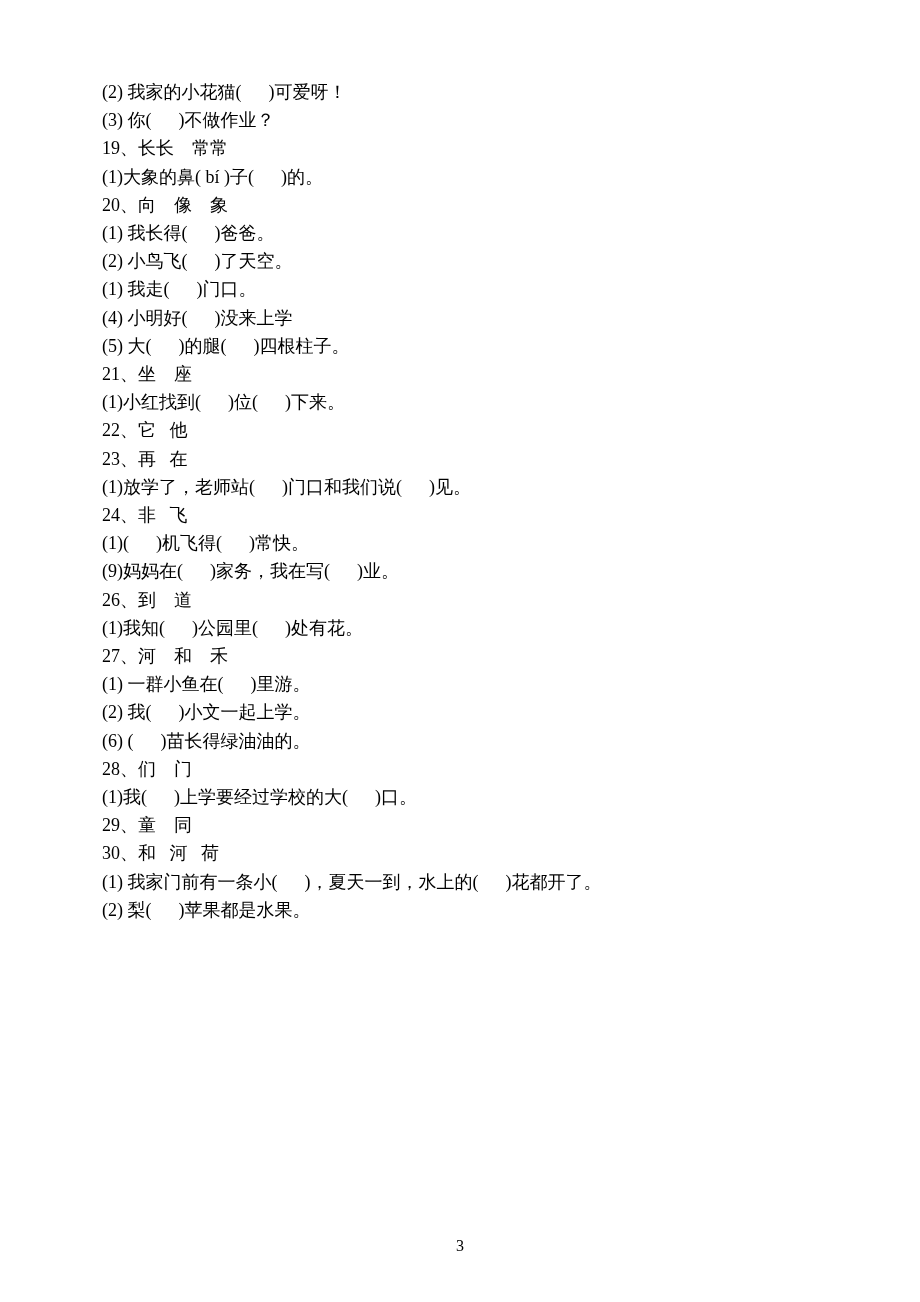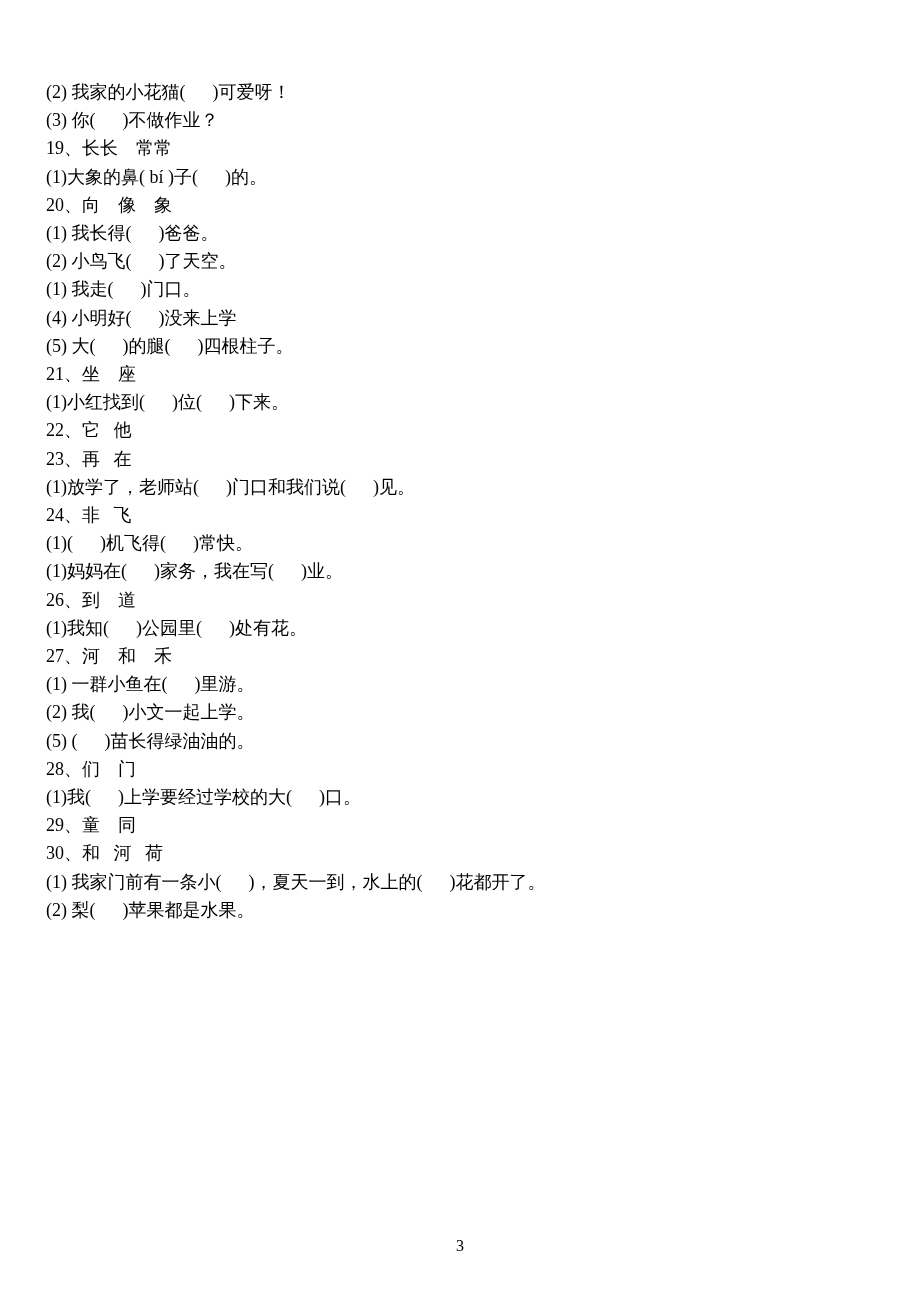--- a/index.html
+++ b/index.html
@@ -5,21 +5,21 @@
   html, body {
     margin: 0;
     padding: 0;
     background: #ffffff;
     width: 920px;
   }
   .page {
     width: 728px;
     height: 1302px;
     box-sizing: border-box;
-    padding: 78px 100px 0 46px;
+    padding: 78px 100px 0 102px;
     font-family: "SimSun", "宋体", serif;
     font-size: 18px;
     line-height: 28.2px;
     color: #000;
     position: relative;
   }
   .line {
     white-space: pre;
   }
   .bold {
@@ -50,27 +50,27 @@
       <div class="line">(1) 我走(      )门口。</div>
       <div class="line">(4) 小明好(      )没来上学</div>
       <div class="line">(5) 大(      )的腿(      )四根柱子。</div>
       <div class="line bold">21、坐    座</div>
       <div class="line">(1)小红找到(      )位(      )下来。</div>
       <div class="line bold">22、它   他</div>
       <div class="line bold">23、再   在</div>
       <div class="line">(1)放学了，老师站(      )门口和我们说(      )见。</div>
       <div class="line bold">24、非   飞</div>
       <div class="line">(1)(      )机飞得(      )常快。</div>
-      <div class="line">(1)妈妈在(      )家务，我在写(      )业。</div>
+      <div class="line">(9)妈妈在(      )家务，我在写(      )业。</div>
       <div class="line bold">26、到    道</div>
       <div class="line">(1)我知(      )公园里(      )处有花。</div>
       <div class="line bold">27、河    和    禾</div>
       <div class="line">(1) 一群小鱼在(      )里游。</div>
       <div class="line">(2) 我(      )小文一起上学。</div>
-      <div class="line">(5) (      )苗长得绿油油的。</div>
+      <div class="line">(6) (      )苗长得绿油油的。</div>
       <div class="line bold">28、们    门</div>
       <div class="line">(1)我(      )上学要经过学校的大(      )口。</div>
       <div class="line bold">29、童    同</div>
       <div class="line bold">30、和   河   荷</div>
       <div class="line">(1) 我家门前有一条小(      )，夏天一到，水上的(      )花都开了。</div>
       <div class="line">(2) 梨(      )苹果都是水果。</div>
     </div>
   <div class="page-number">3</div>
 </div>
 

